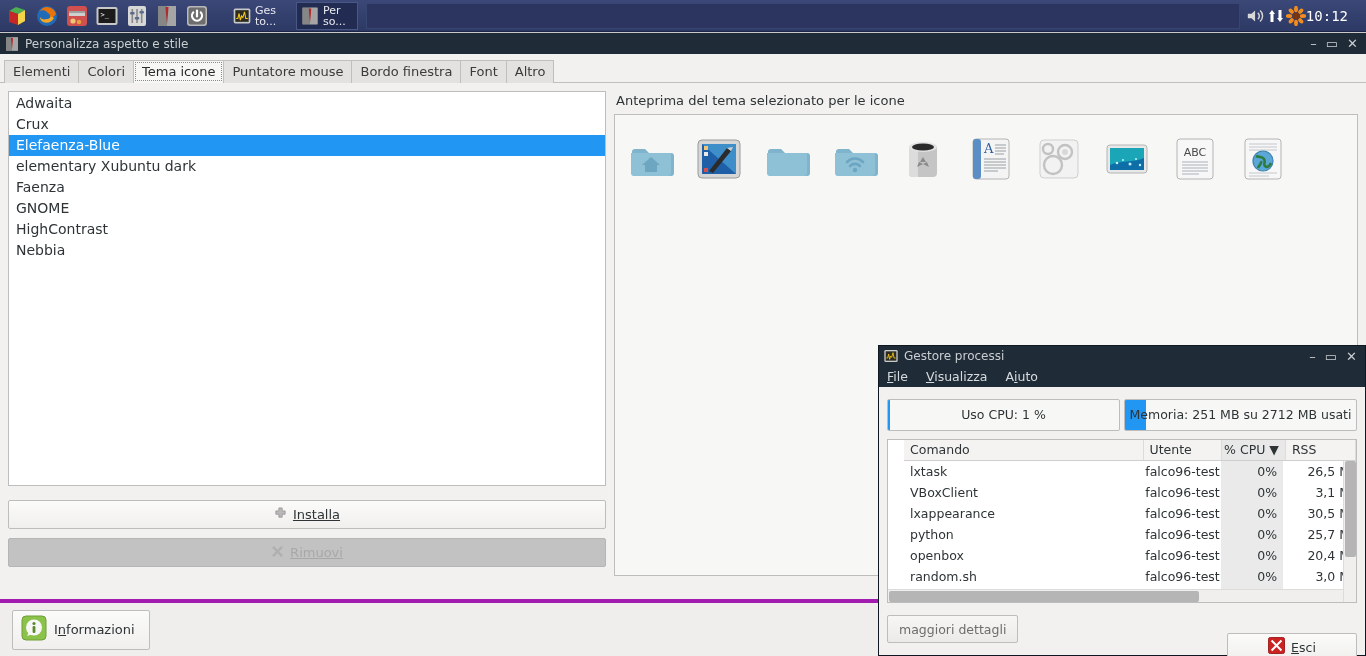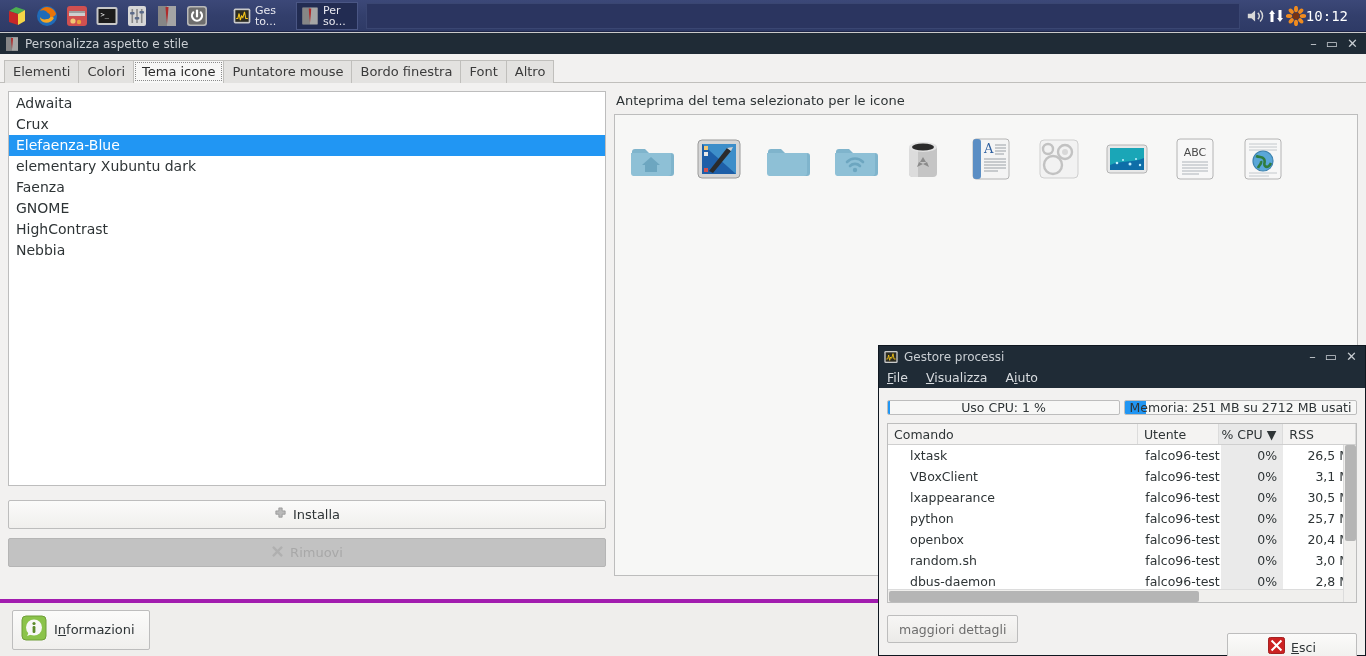--- a/index.html
+++ b/index.html
@@ -117,20 +117,21 @@
 
   .btn {
     height: 29px;
     border: 1px solid #bdbdbd;
     background: linear-gradient(to bottom,#fbfbfa,#f0efed);
     display: flex; align-items: center; justify-content: center;
     gap: 6px;
     font-size: 13px; color: #2e3436;
     cursor: pointer;
     border-radius: 2px;
+    text-decoration: underline;
   }
   .btn.disabled {
     background: #c2c2c2;
     border-color: #b5b5b5;
     color: #a8a8a8;
     cursor: default;
   }
   #install-btn { margin-top: 14px; }
   #remove-btn { margin-top: 9px; }
 
@@ -169,40 +170,40 @@
   }
   .menubar {
     background: #1f2b36; color: #d7dbdf;
     height: 21px; display: flex; align-items: center;
     padding-left: 8px; gap: 18px; font-size: 12.5px;
   }
   .menu-item { cursor: pointer; }
 
   .meters { display: flex; gap: 4px; padding: 12px 8px 8px 8px; }
   .meter {
-    flex: 1 1 0; height: 15px;
+    flex: 1 1 0; height: 32px;
     border: 1px solid #bdbdbd; background: #f7f7f6;
     position: relative; overflow: hidden;
     border-radius: 2px;
   }
   .meter-fill { position: absolute; left: 0; top: 0; bottom: 0; background: #2196f3; }
   .meter-text {
     position: absolute; inset: 0;
     display: flex; align-items: center; justify-content: center;
     font-size: 12.5px; color: #2e3436;
     white-space: nowrap;
   }
   #mem-meter .meter-text { color: #2e3436; }
 
   .proc-area {
     flex: 1 1 auto; margin: 0 8px;
     background: #ffffff; border: 1px solid #bdbdbd;
     position: relative; overflow: hidden;
   }
-  .proc-header { display: flex; height: 21px; background: #f4f3f2; border-bottom: 1px solid #cfcfcf; }
+  .proc-header { display: flex; height: 21px; background: #f4f3f2; border-bottom: 1px solid #cfcfcf; margin-left: 16px; }
   .th {
     font-size: 12.5px; color: #2e3436;
     display: flex; align-items: center;
     padding: 0 6px;
     border-right: 1px solid #dcdcdc;
     white-space: nowrap;
     cursor: pointer;
   }
   .th.sorted { background: #e8e8e8; }
   .col-cmd { width: 259px; }

